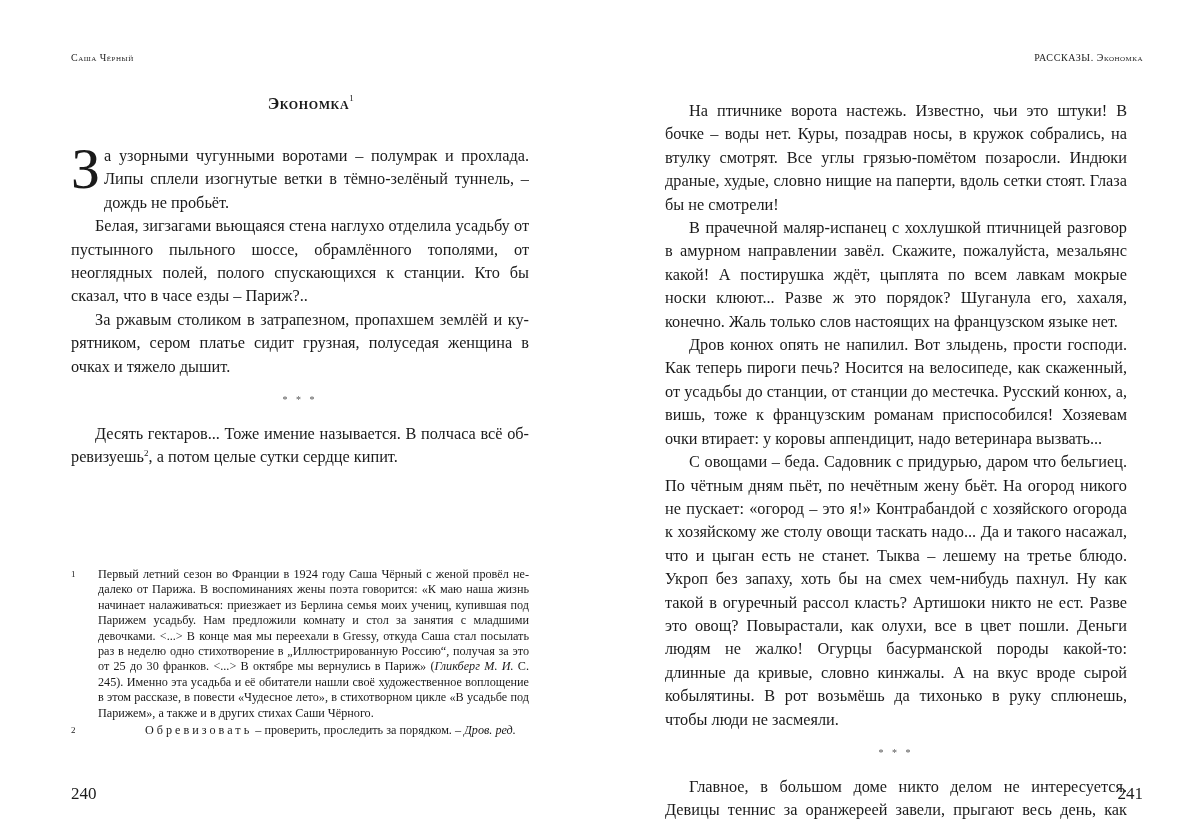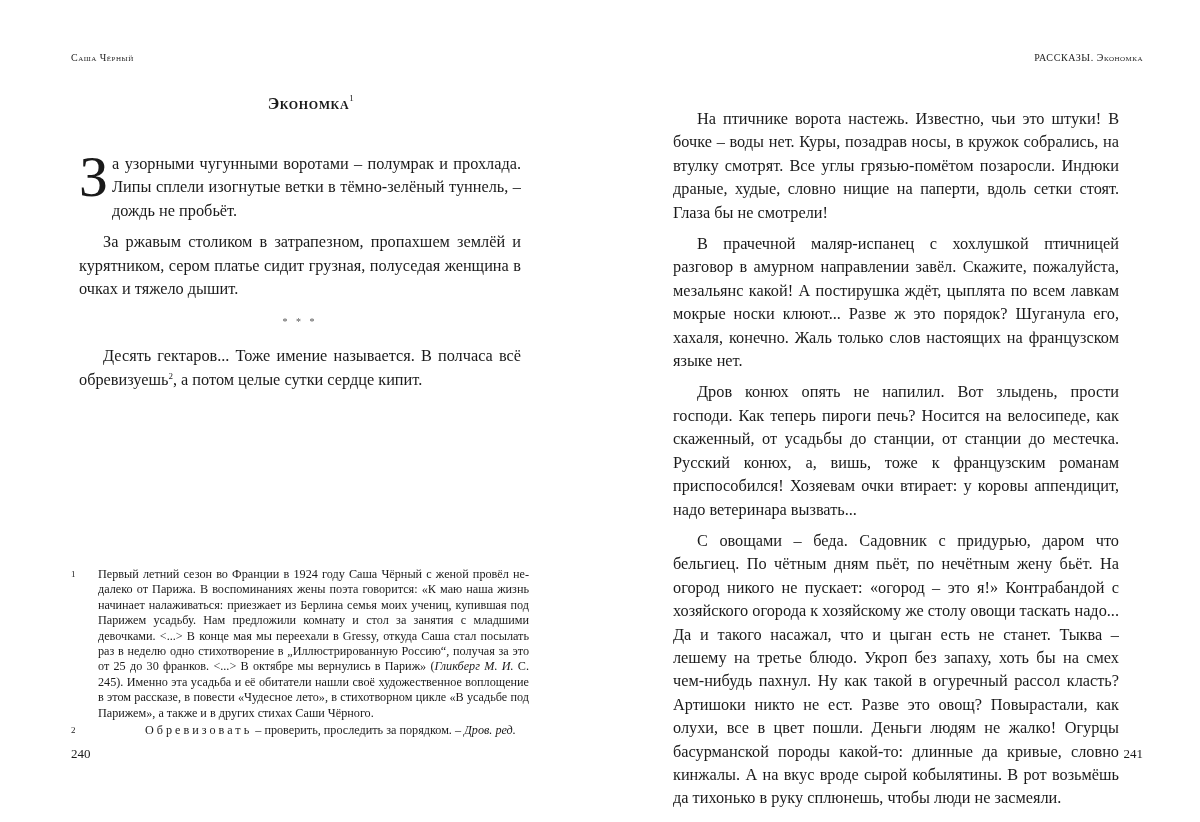--- a/index.html
+++ b/index.html
@@ -17,52 +17,53 @@
 
   .title { position: absolute; top: 94px; left: 82px; width: 458px; text-align: center;
            font-size: 17px; font-weight: bold; font-variant: small-caps; letter-spacing: 0.6px; }
   .title sup { font-size: 9px; font-weight: normal; vertical-align: top; position: relative; top: -1px; }
 
   .text { position: absolute; font-size: 16.3px; line-height: 23.4px; text-align: justify; }
   .page-left .text { left: 71px; width: 458px; top: 144px; }
   .page-right .text { left: 665px; width: 462px; top: 99px; }
   .page-right .text { left: 65px; }
 
-  .text p { margin: 8px; text-indent: 24px; }
+  .text p { margin: 0; text-indent: 24px; }
   .text p.noindent { text-indent: 0; }
   .dropcap { float: left; font-size: 58px; line-height: 46px; margin: 2px 4px 0 0; font-weight: normal; }
   .stars { text-align: center; text-indent: 0 !important; font-size: 10px; color: #555;
            letter-spacing: 3px; margin: 12px 0 12px 0 !important; line-height: 20px; }
   .text sup { font-size: 9px; line-height: 0; }
 
   .footnotes { position: absolute; left: 71px; width: 458px; top: 567px; font-size: 12.2px;
                line-height: 15.4px; text-align: justify; }
   .fn { position: relative; padding-left: 27px; margin-bottom: 2px; }
   .fn-num { position: absolute; left: 0; top: 0; font-size: 9px; }
   .fn .spaced { letter-spacing: 3px; margin-left: 47px; }
   .fn i { font-style: italic; }
 
-  .folio { position: absolute; top: 746px; font-size: 13px; }
+  .folio { position: absolute; top: 784px; font-size: 17px; }
   .page-left .folio { left: 71px; }
   .page-right .folio { right: 57px; }
 </style>
 </head>
 <body>
 
 <div class="page page-left">
   <div class="running-head">Саша Чёрный</div>
 
   <div class="title">
     <span>Экономка</span><sup>1</sup>
   </div>
 
   <div class="text">
     <p class="noindent">
       <span class="dropcap">З</span><span>а узорными чугунными воротами – полумрак и прохлада. Липы сплели изогнутые ветки в тёмно-зелёный туннель, – дождь не пробьёт.</span>
     </p>
+    <p>Белая, зигзагами вьющаяся стена наглухо отделила усадьбу от пустынного пыльного шоссе, обрамлённого тополями, от неогляд­ных полей, полого спускающихся к станции. Кто бы сказал, что в часе езды – Париж?..</p>
     <p>За ржавым столиком в затрапезном, пропахшем землёй и ку­рятником, сером платье сидит грузная, полуседая женщина в очках и тяжело дышит.</p>
     <p class="stars">* * *</p>
     <p><span>Десять гектаров... Тоже имение называется. В полчаса всё об­ревизуешь</span><sup>2</sup><span>, а потом целые сутки сердце кипит.</span></p>
   </div>
 
   <div class="footnotes">
     <div class="fn">
       <span class="fn-num">1</span>
       <span>Первый летний сезон во Франции в 1924 году Саша Чёрный с женой провёл не­далеко от Парижа. В воспоминаниях жены поэта говорится: «К маю наша жизнь начинает налаживаться: приезжает из Берлина семья моих учениц, купившая под Парижем усадьбу. Нам предложили комнату и стол за занятия с младшими девочками. &lt;...&gt; В конце мая мы переехали в Gressy, откуда Саша стал посылать раз в неделю одно стихотворение в „Иллюстрированную Россию“, получая за это от 25 до 30 франков. &lt;...&gt; В октябре мы вернулись в Париж» (</span><i>Гликберг М. И.</i><span> С. 245). Именно эта усадьба и её обитатели нашли своё художественное во­площение в этом рассказе, в повести «Чудесное лето», в стихотворном цикле «В усадьбе под Парижем», а также и в других стихах Саши Чёрного.</span>
     </div>

